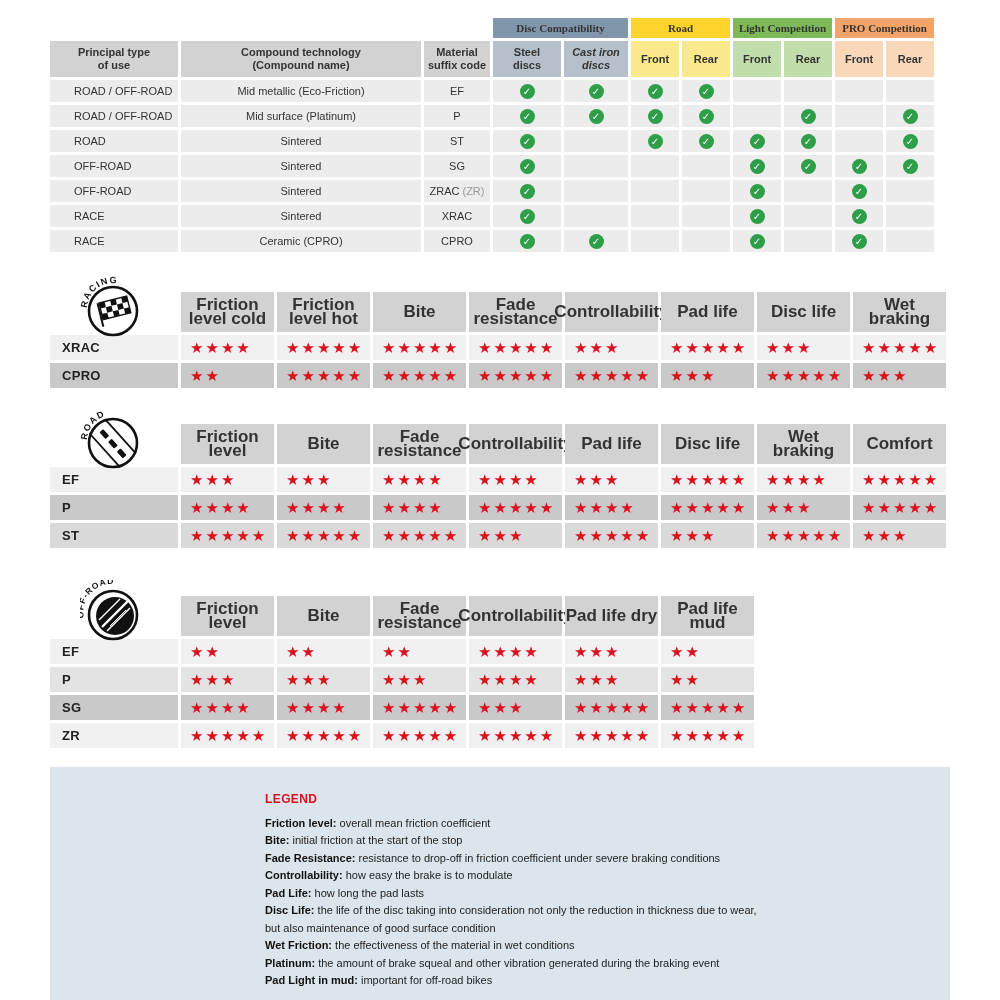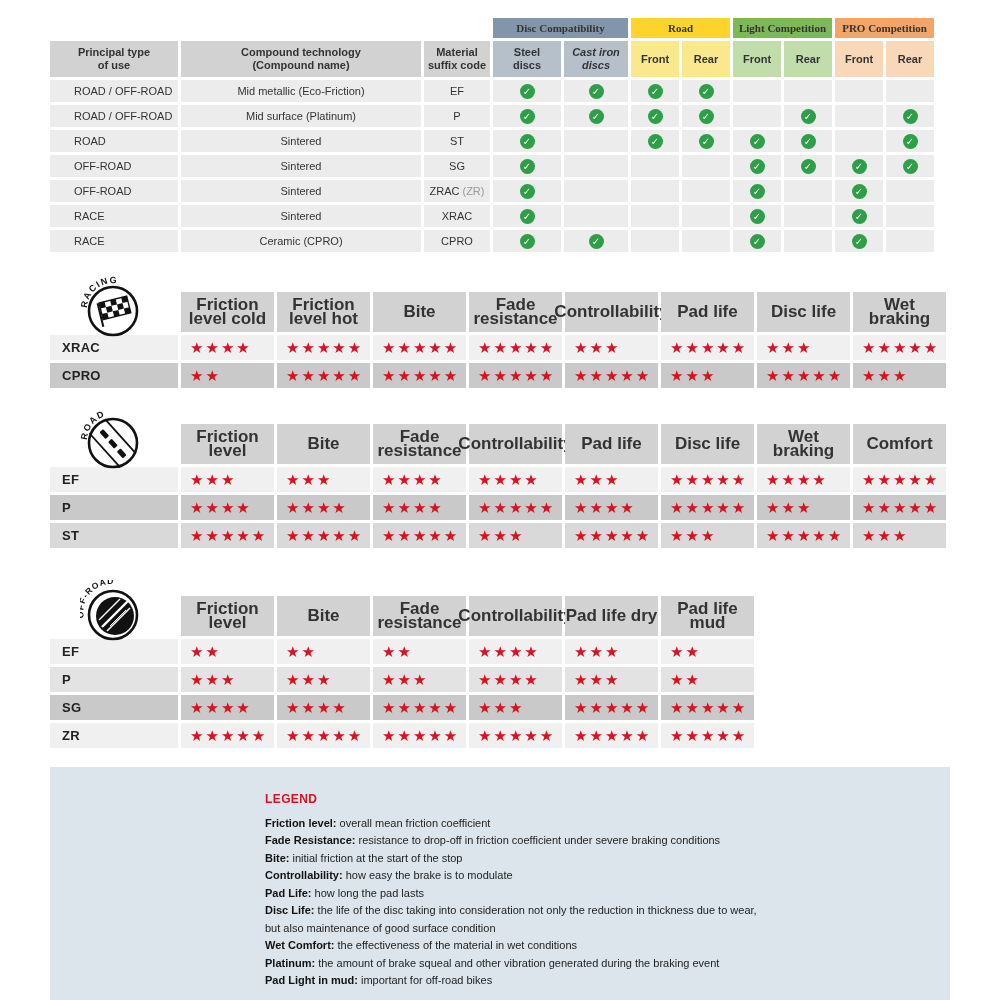--- a/index.html
+++ b/index.html
@@ -509,23 +509,23 @@
       <div class="rstars" style="background: rgb(240, 240, 240);">
         <span class="stars">★★★★★</span>
       </div>
     </div>
 </div>
 
 <div id="legend">
   <div class="lg-title">LEGEND</div>
   <div>
       <div class="lg-line"><b>Friction level: </b>overall mean friction coefficient</div>
+      <div class="lg-line"><b>Bite: </b>initial friction at the start of the stop</div>
       <div class="lg-line"><b>Fade Resistance: </b>resistance to drop-off in friction coefficient under severe braking conditions</div>
-      <div class="lg-line"><b>Bite: </b>initial friction at the start of the stop</div>
       <div class="lg-line"><b>Controllability: </b>how easy the brake is to modulate</div>
       <div class="lg-line"><b>Pad Life: </b>how long the pad lasts</div>
       <div class="lg-line"><b>Disc Life: </b>the life of the disc taking into consideration not only the reduction in thickness due to wear,</div>
       <div class="lg-line">but also maintenance of good surface condition</div>
-      <div class="lg-line"><b>Wet Comfort: </b>the effectiveness of the material in wet conditions</div>
+      <div class="lg-line"><b>Wet Friction: </b>the effectiveness of the material in wet conditions</div>
       <div class="lg-line"><b>Platinum: </b>the amount of brake squeal and other vibration generated during the braking event</div>
       <div class="lg-line"><b>Pad Light in mud: </b>important for off-road bikes</div>
     </div>
 </div>
 
 </body></html>

